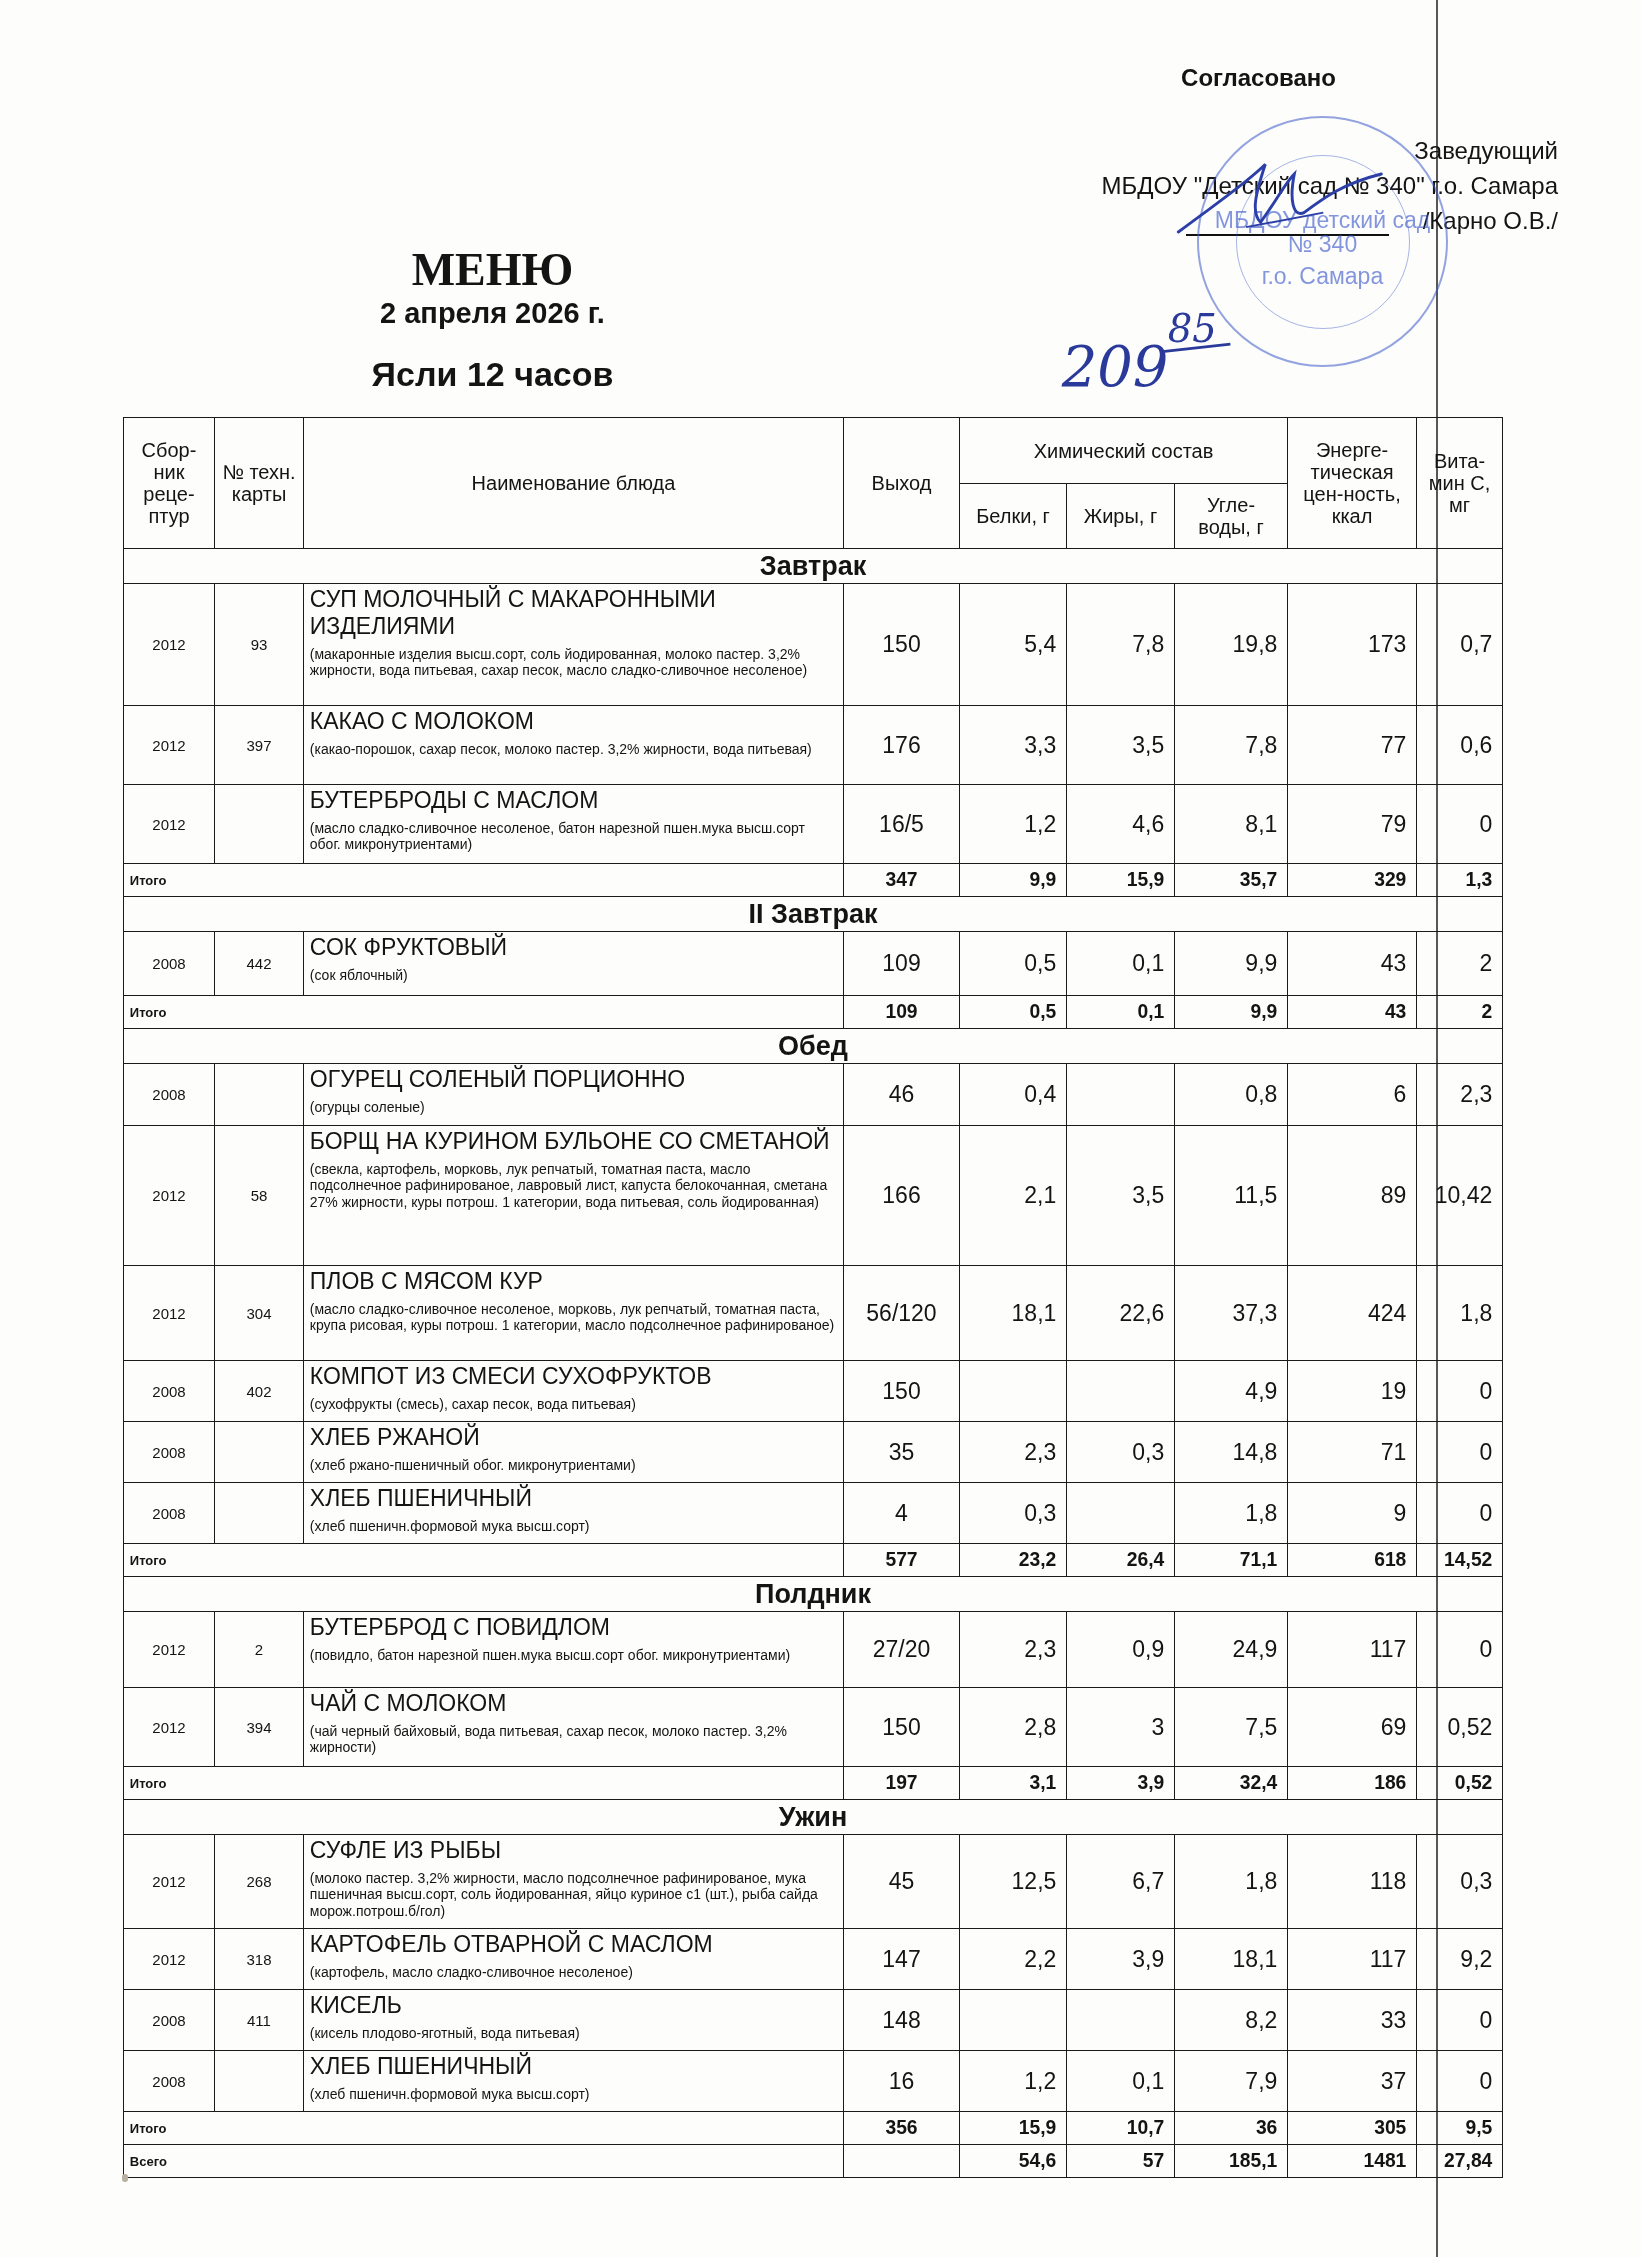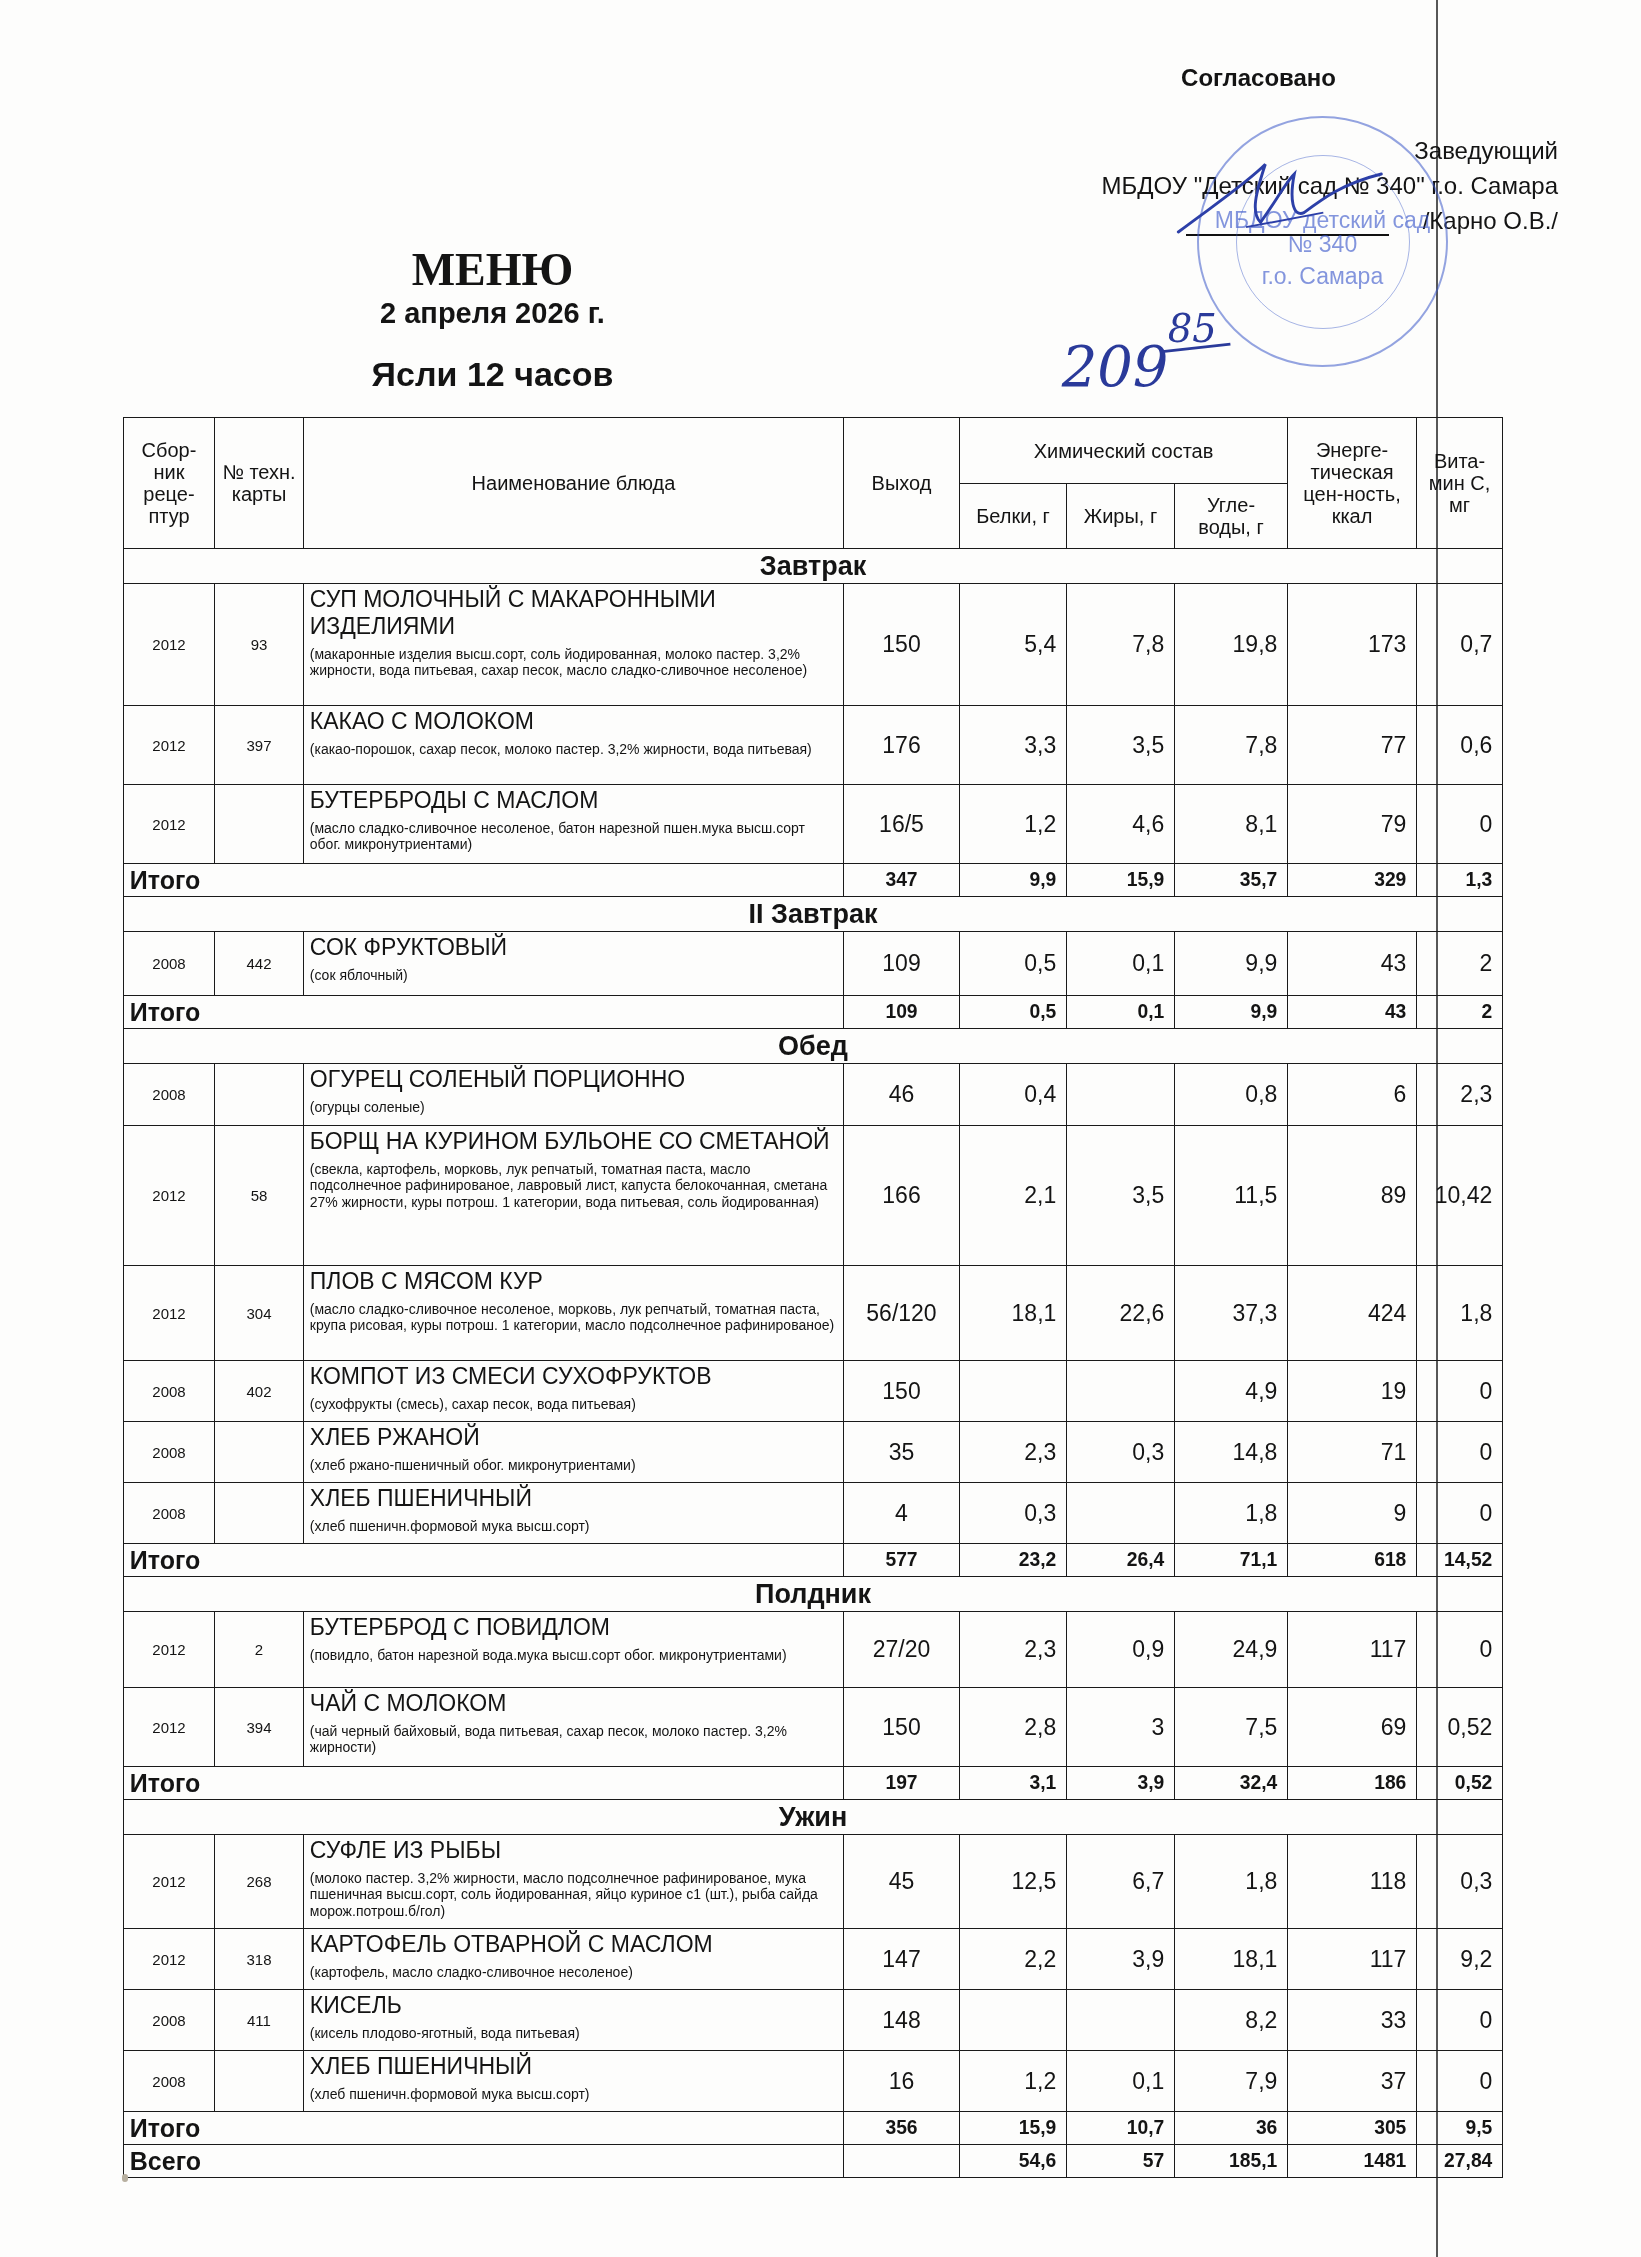--- a/index.html
+++ b/index.html
@@ -35,21 +35,21 @@
   table.menu { position:absolute; left:123px; top:417px; width:1379px; border-collapse:collapse; table-layout:fixed; }
   table.menu td, table.menu th { border:1.9px solid #1a1a1a; padding:0 5.8px; box-sizing:border-box; }
   table.menu th { font-weight:normal; font-size:20px; line-height:22px; text-align:center; vertical-align:middle; }
   .c-num { text-align:center; font-size:15px; }
   .c-val { text-align:right; font-size:23px; padding-right:9.7px !important; }
   .c-out { text-align:center; font-size:23px; }
   .dish-name { font-size:23px; line-height:27px; text-transform:none; display:block; }
   .dish-ing { font-size:14px; line-height:16.4px; display:block; margin-top:5.8px; }
   td.name { vertical-align:top; padding-top:1.9px !important; padding-bottom:3.9px !important; }
   tr.section td { text-align:center; font-weight:bold; font-size:27px; height:35px; line-height:33px; }
-  tr.total td { font-weight:bold; font-size:25px; height:33px; }
+  tr.total td { font-weight:bold; font-size:13px; height:33px; }
   tr.total td.lbl { text-align:left; padding-left:5.8px; }
   tr.total td.c-out { font-size:19.3px; }
   tr.total td.c-val { font-size:19.3px; }
   .dot { position:absolute; left:122px; top:2174px; width:5.8px; height:7.7px; background:#b8b0a0; border-radius:2.9px; }
 </style>
 </head>
 <body>
 
 <div class="scanline"></div>
 
@@ -289,21 +289,21 @@
         <td class="c-val">14,52</td>
       </tr>
       <tr class="section">
         <td colspan="9">Полдник</td>
       </tr>
       <tr style="height:76px">
         <td class="c-num">2012</td>
         <td class="c-num">2</td>
         <td class="name">
           <span class="dish-name">БУТЕРБРОД С  ПОВИДЛОМ</span>
-          <span class="dish-ing">(повидло, батон нарезной вода.мука высш.сорт обог. микронутриентами)</span>
+          <span class="dish-ing">(повидло, батон нарезной пшен.мука высш.сорт обог. микронутриентами)</span>
         </td>
         <td class="c-out">27/20</td>
         <td class="c-val">2,3</td>
         <td class="c-val">0,9</td>
         <td class="c-val">24,9</td>
         <td class="c-val">117</td>
         <td class="c-val">0</td>
       </tr>
       <tr style="height:79px">
         <td class="c-num">2012</td>

